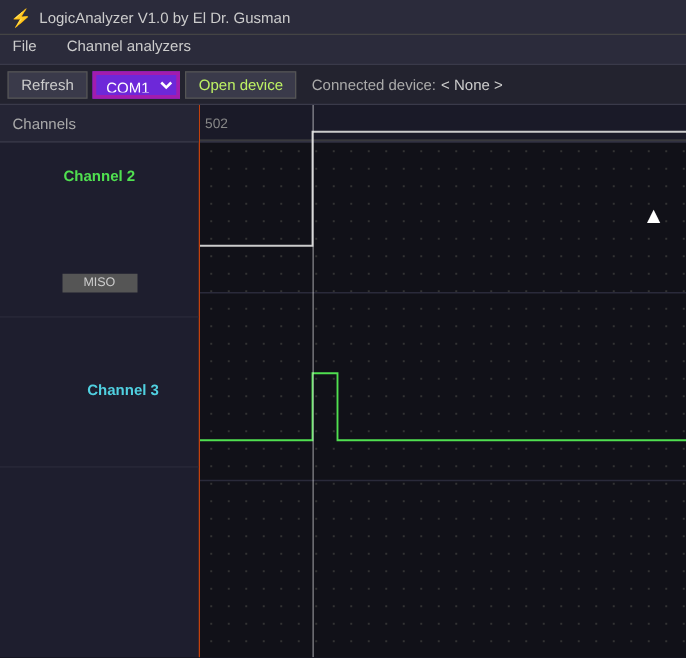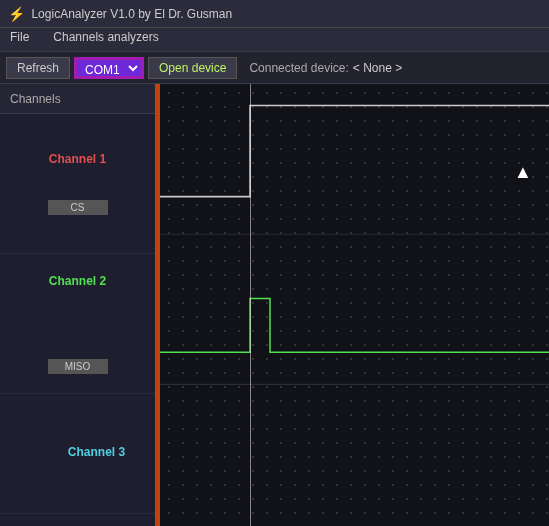--- a/index.html
+++ b/index.html
@@ -96,21 +96,21 @@
     .main-area {
       display: flex;
       height: calc(526px - 28px - 24px - 32px);
       background: #1a1a1a;
     }
 
     
     .channels-panel {
       width: 160px;
       background: #1e1e2e;
-      border-right: 5px solid #c2410c;
+      border-right: 1px solid #c2410c;
       display: flex;
       flex-direction: column;
     }
 
     .channels-header {
       height: 30px;
       background: #252535;
       border-bottom: 1px solid #3a3a4a;
       display: flex;
       align-items: center;
@@ -216,57 +216,61 @@
 </head>
 <body>
 
 <div class="title-bar">
   <span style="font-size:14px;">⚡</span>
   <span>LogicAnalyzer V1.0 by El Dr. Gusman</span>
 </div>
 
 <div class="menu-bar">
   <span class="menu-item">File</span>
-  <span class="menu-item">Channels analyzers</span>
+  <span class="menu-item">Channel analyzers</span>
 </div>
 
 <div class="toolbar">
   <button class="btn">Refresh</button>
   <select class="com-select"><option>COM1</option></select>
   <button class="open-device-btn">Open device</button>
   <span class="connected-label">Connected device:</span>
   <span class="connected-value">&lt; None &gt;</span>
 </div>
 
 <div class="main-area">
 
   <div class="channels-panel">
     <div class="channels-header">
       <span>Channels</span>
     </div>
 
-    <div class="channel-block channel-block-1">
-      <span class="channel-name channel-name-red">Channel 1</span>
-      <div class="channel-tag">CS</div>
-    </div>
 
     <div class="channel-block channel-block-2">
       <span class="channel-name channel-name-green">Channel 2</span>
       <div class="channel-tag">MISO</div>
     </div>
 
     <div class="channel-block channel-block-3">
       <span class="channel-name channel-name-cyan">Channel 3</span>
     </div>
   </div>
 
   <div class="waveform-area">
 
     <div class="grid-bg"></div>
 
+    <div class="ruler">
+      <span class="ruler-value">502</span>
+
+      <svg style="position:absolute;top:0;left:0;width:100%;height:30px;">
+        <line x1="0" y1="28" x2="100%" y2="28" stroke="#444" stroke-width="1"></line>
+
+      </svg>
+    </div>
 
     <div class="cursor-line" style="left: 90px;"></div>
 
     <svg class="waveform-svg" viewBox="0 0 389 412" preserveAspectRatio="none">
 
       <polyline points="0,105 90,105 90,20 389,20" fill="none" stroke="#cccccc" stroke-width="1.5"></polyline>
 
       <polyline points="0,250 90,250 90,200 110,200 110,250 389,250" fill="none" stroke="#50e050" stroke-width="1.5"></polyline>
 
       <line x1="0" y1="140" x2="389" y2="140" stroke="#2a2a3a" stroke-width="1"></line>

